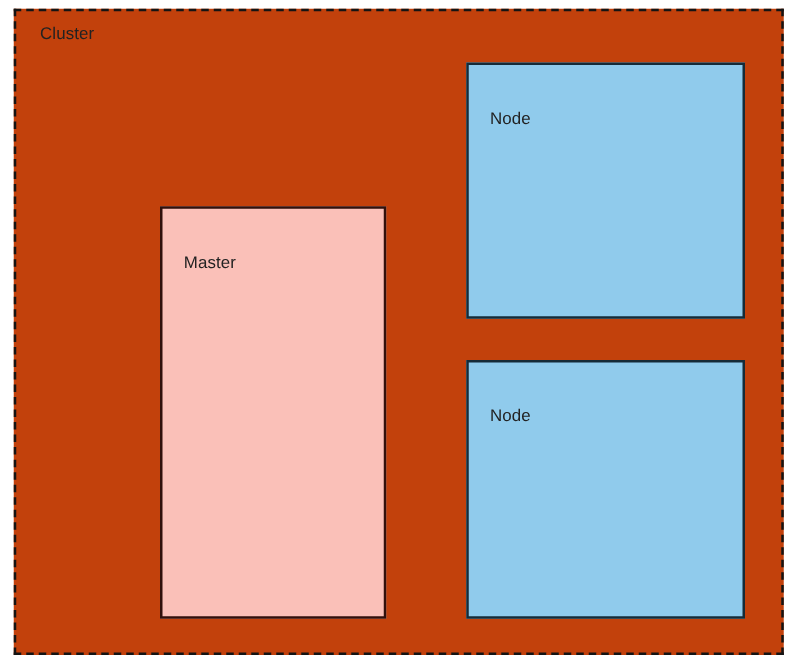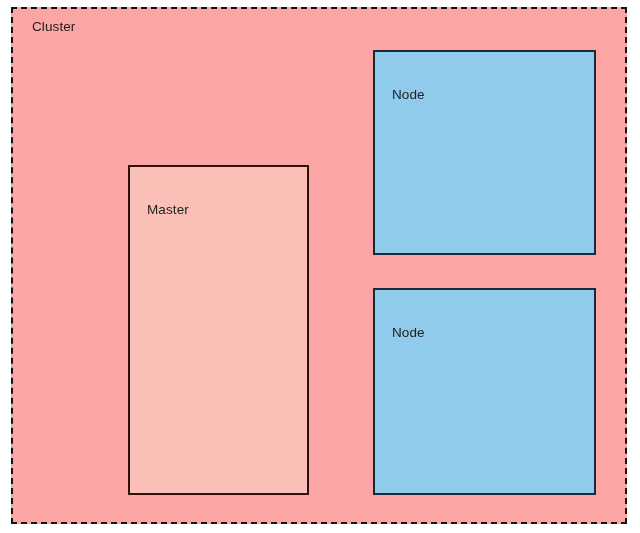--- a/index.html
+++ b/index.html
@@ -22,21 +22,21 @@
   }
 
   
   .cluster {
     position: absolute;
     left: 11px;
     top: 7px;
     width: 616px;
     height: 517px;
     box-sizing: border-box;
-    background: #fca5a5;
+    background: #c2410c;
     border: 2px dashed #141414;
   }
 
   .cluster-label {
     position: absolute;
     left: 19px;
     top: 10px;
     font-size: 13.5px;
     line-height: 16px;
     color: #222222;

